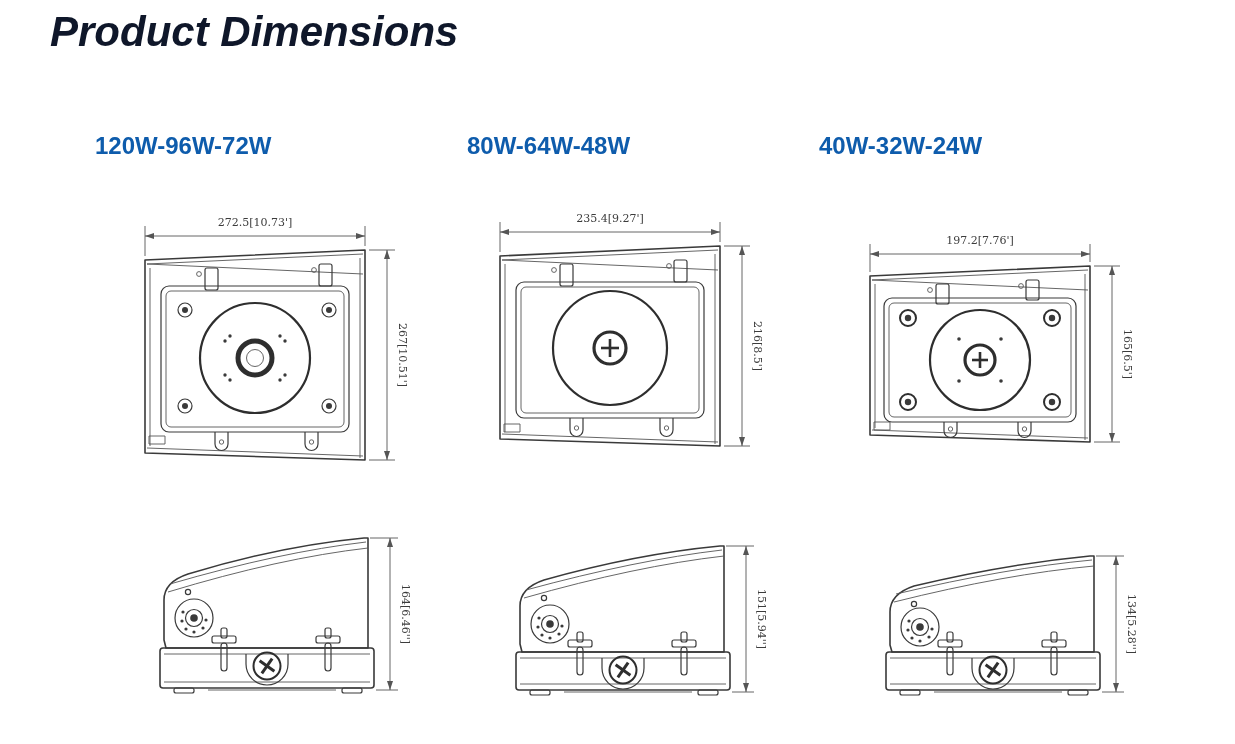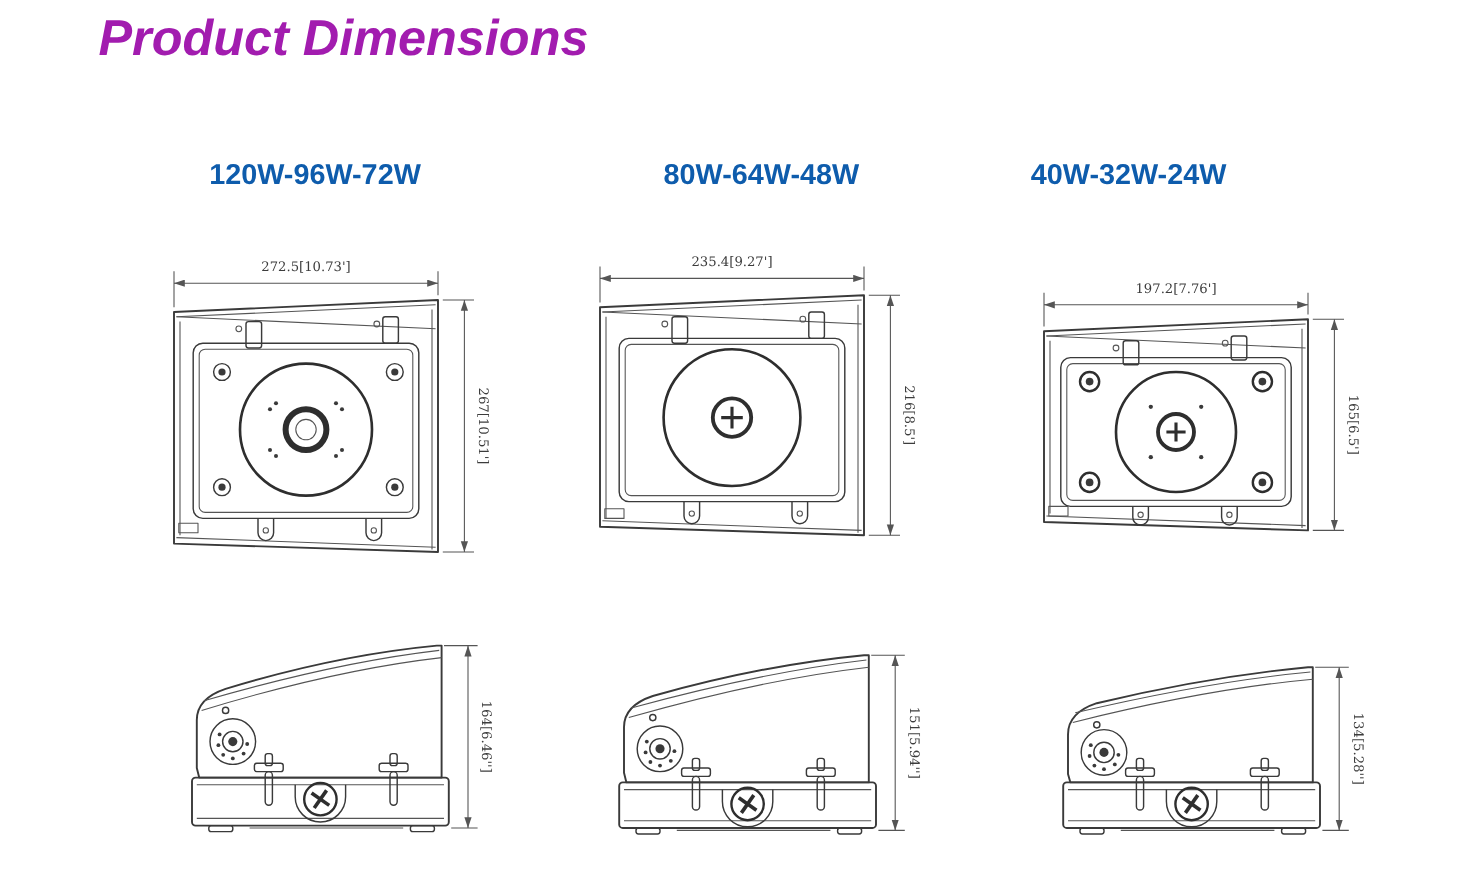--- a/index.html
+++ b/index.html
@@ -1,24 +1,24 @@
 <!DOCTYPE html>
 <html><head>
 <meta charset="utf-8">
 <style>
   html,body{margin:0;padding:0;background:#ffffff;}
   #canvas{position:relative;width:1235px;height:744px;background:#fff;overflow:hidden;
           font-family:"Liberation Sans",sans-serif;}
   .title{position:absolute;left:50px;top:8px;font-size:42px;font-weight:bold;font-style:italic;
-         color:#a21caf;letter-spacing:0px;margin-left:32px;}
+         color:#0f172a;letter-spacing:0px;}
   .col-header{position:absolute;top:132px;font-size:24px;font-weight:bold;color:#0e5cac;
-              text-align:center;}
+              text-align:left;}
   .ch1{left:95px;width:335px;}
   .ch2{left:467px;width:335px;}
-  .ch3{left:773px;width:335px;}
+  .ch3{left:819px;width:335px;}
   svg{position:absolute;}
   .ol{fill:none;stroke:#3a3a3a;stroke-width:1.6;stroke-linejoin:round;}
   .ml{fill:none;stroke:#3a3a3a;stroke-width:1.2;stroke-linejoin:round;}
   .il{fill:none;stroke:#555;stroke-width:0.9;stroke-linejoin:round;}
   .thk{fill:none;stroke:#2e2e2e;}
   .dim{stroke:#555;stroke-width:0.9;fill:none;}
   .dimtxt{font-family:"DejaVu Serif",serif;font-size:11px;fill:#3c3c3c;}
   .dot{fill:#3a3a3a;stroke:none;}
 </style>
 </head>

